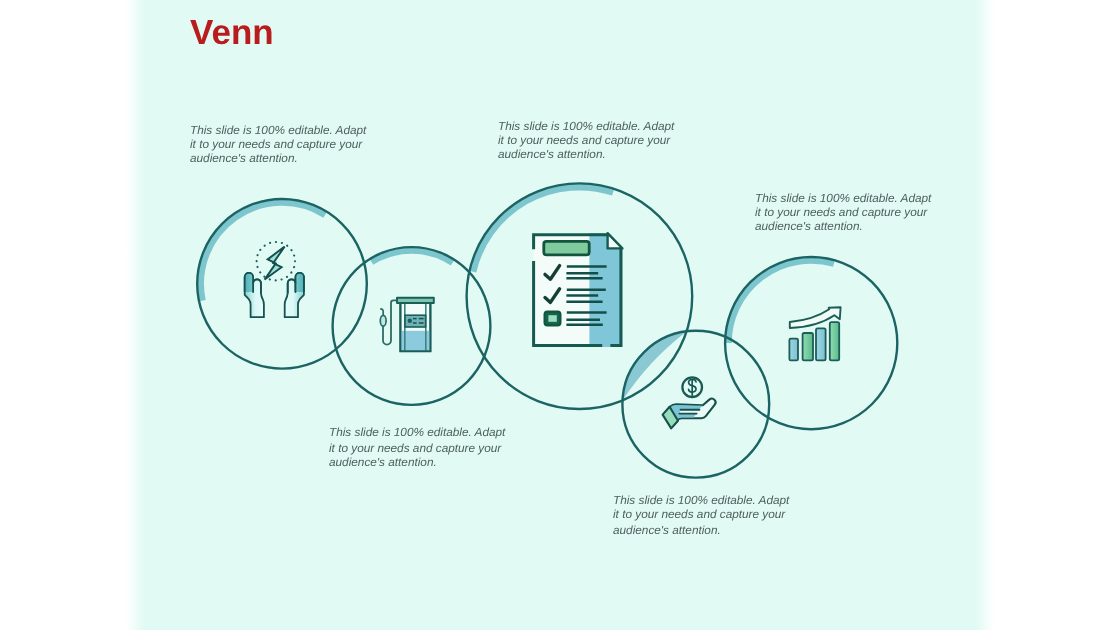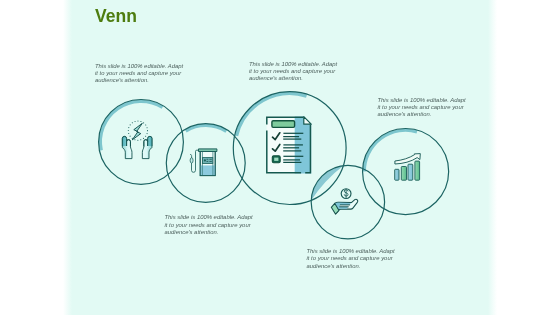--- a/index.html
+++ b/index.html
@@ -1,20 +1,20 @@
 <!DOCTYPE html>
 <html><head>
 <meta charset="utf-8">
 <style>
   html,body{margin:0;padding:0;}
   body{width:560px;height:315px;background:#ffffff;overflow:hidden;
        font-family:"Liberation Sans",sans-serif;}
   #slide{position:absolute;left:0;top:0;width:560px;height:315px;background:#ffffff;}
   #canvas{position:absolute;left:63px;top:0;width:434px;height:315px;background:linear-gradient(to right,#ffffff 0px,#e2faf4 9px,#e2faf4 425px,#ffffff 434px);}
-  #title{position:absolute;left:95px;top:6.3px;font-size:17.5px;font-weight:bold;color:#4d7c0f;letter-spacing:0px;}
+  #title{position:absolute;left:95px;top:6.3px;font-size:17.5px;font-weight:bold;color:#b91c1c;letter-spacing:0px;}
   .cap{position:absolute;font-style:italic;font-size:5.9px;line-height:7.2px;color:#4c5f5c;width:92px;}
   svg.venn{position:absolute;left:0;top:0;width:560px;height:315px;}
 </style>
 </head>
 <body>
 
 <div id="slide">
   <div id="canvas"></div>
   <div id="title">Venn</div>
 

